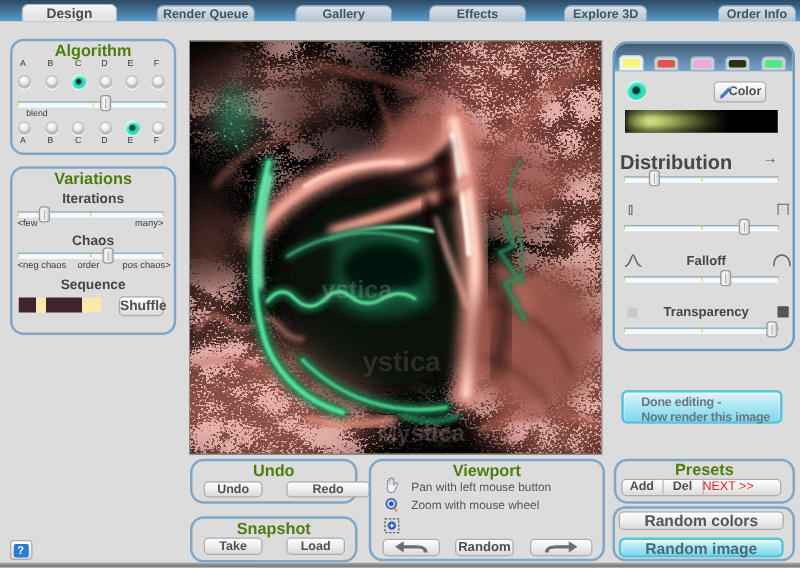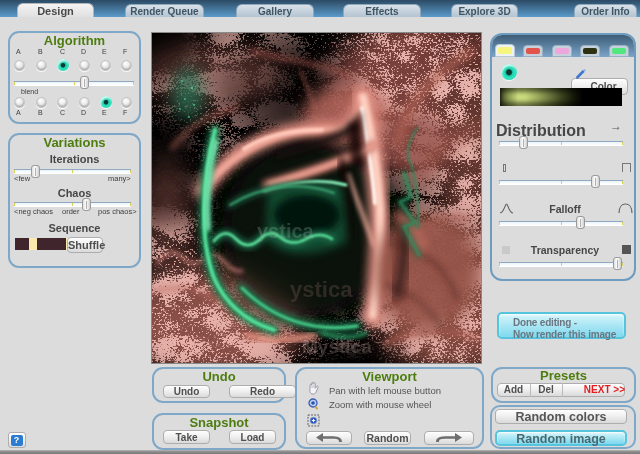--- a/index.html
+++ b/index.html
@@ -79,21 +79,21 @@
       <div class="tick" style="left:0"></div>
       <div class="tick" style="left:58px"></div>
       <div class="tick" style="right:0"></div>
     </div>
 <div class="hdl" style="left:82px;top:198px"></div>
 <div class="sm" style="left:14px;top:207px;font-size:7.5px">&lt;neg chaos</div>
 <div class="sm" style="left:62px;top:207px;font-size:7.5px">order</div>
 <div class="sm" style="left:98px;top:207px;font-size:7.5px">pos chaos&gt;</div>
 <div class="blbl" style="left:8px;top:222px;width:133px;text-align:center">Sequence</div>
 <div style="position:absolute;left:15px;top:238px;width:66px;height:12px;background:linear-gradient(90deg,#40252c 0,#40252c 14px,#fae9ad 14px,#fae9ad 22px,#40252c 22px,#40252c 51px,#fae9ad 51px,#fae9ad 66px)"></div>
-<div class="btn" style="left:67px;top:237px;width:36px;height:16px;font-size:11px;line-height:15px">Shuffle</div>
+<div class="btn" style="left:95px;top:237px;width:36px;height:16px;font-size:11px;line-height:15px">Shuffle</div>
 
 <div id="fract" style="position:absolute;left:152px;top:33px;width:329px;height:330px;background:#84cc16;outline:1px solid #8a8a8a"><svg width="329" height="330" viewBox="0 0 329 330">
 <defs>
 <filter id="gr" x="0" y="0" width="100%" height="100%">
   <feTurbulence type="fractalNoise" baseFrequency="0.45 0.55" numOctaves="3" seed="11" result="f"></feTurbulence>
   <feTurbulence type="turbulence" baseFrequency="0.02 0.03" numOctaves="2" seed="5" result="s"></feTurbulence>
   <feComposite in="f" in2="s" operator="arithmetic" k1="1.7" k2="0.3" k3="0.3" k4="-0.12" result="m"></feComposite>
   <feColorMatrix in="m" type="matrix" values="0 0 0 0 0.79  0 0 0 0 0.44  0 0 0 0 0.40  6.0 6.0 6.0 0 -0.45"></feColorMatrix>
 </filter>
 <filter id="b25" x="-60%" y="-60%" width="220%" height="220%">
@@ -235,21 +235,21 @@
 <div style="position:absolute;left:523px;top:45px;width:20px;height:12px;border-radius:4px 4px 0 0;background:#c5d2dd;border:1px solid #9ab0c0;box-sizing:border-box"></div>
 <div style="position:absolute;left:526px;top:48px;width:14px;height:6px;border-radius:2px;background:#e2544a"></div>
 <div style="position:absolute;left:551.5px;top:45px;width:20px;height:12px;border-radius:4px 4px 0 0;background:#c5d2dd;border:1px solid #9ab0c0;box-sizing:border-box"></div>
 <div style="position:absolute;left:554.5px;top:48px;width:14px;height:6px;border-radius:2px;background:#efa6dd"></div>
 <div style="position:absolute;left:580px;top:45px;width:20px;height:12px;border-radius:4px 4px 0 0;background:#c5d2dd;border:1px solid #9ab0c0;box-sizing:border-box"></div>
 <div style="position:absolute;left:583px;top:48px;width:14px;height:6px;border-radius:2px;background:#2c3210"></div>
 <div style="position:absolute;left:608.5px;top:45px;width:20px;height:12px;border-radius:4px 4px 0 0;background:#c5d2dd;border:1px solid #9ab0c0;box-sizing:border-box"></div>
 <div style="position:absolute;left:611.5px;top:48px;width:14px;height:6px;border-radius:2px;background:#52e87e"></div>
 
 <div class="radsel" style="left:501px;top:64px;width:16px;height:16px"></div>
-<div class="btn" style="left:571px;top:78px;width:57px;height:17px;font-size:10px;line-height:16px;padding-left:8px">Color</div>
+<div class="btn" style="left:571px;top:65px;width:42px;height:17px;font-size:10px;line-height:16px;padding-left:8px">Color</div>
 <svg style="position:absolute;left:575px;top:68px" width="12" height="12" viewBox="0 0 12 12">
       <path d="M1.5 10.5 l1.8-.5 6-6.2 -1.6-1.5 -6 6.2z" fill="#3a7ad8" stroke="#2a5ab0" stroke-width=".5"></path>
       <path d="M8.2 2.0 l1.2-1.1 1.6 1.5 -1.2 1.1z" fill="#8ab0e8"></path>
     </svg>
 
 <div style="position:absolute;left:500px;top:88px;width:122px;height:18px;background:linear-gradient(90deg,#3c4220 0%,#8a9a50 7%,#cdde7f 15%,#c8d87a 21%,#a0b05e 30%,#6e7c40 40%,#3e4620 50%,#161a0a 60%,#000 68%,#000 100%);box-shadow:inset 0 4px 4px rgba(0,0,0,.5),inset 0 -4px 4px rgba(0,0,0,.5)"></div>
 
 <div class="blbl" style="left:496px;top:122px;width:138px;text-align:left;font-size:16px">Distribution</div>
 <div style="position:absolute;left:502px;top:119px;font-size:12px;color:#555">←</div>
 <div style="position:absolute;left:610px;top:119px;font-size:12px;color:#555">→</div>
@@ -331,21 +331,21 @@
 <div class="btn" style="left:424px;top:431px;width:50px;height:14px"></div>
 <svg style="position:absolute;left:435px;top:433px" width="28" height="10" viewBox="0 0 28 10">
       <path d="M1 9 C1 4 6 3.2 12 3.2 L20 3.2 L20 0 L27 4.4 L20 9 L20 5.8 L12 5.8 C5 5.8 4 6.5 4 9 Z" fill="#6e6e6e"></path>
     </svg>
 
 <div class="box" style="left:491px;top:367px;width:145px;height:36px"></div>
 <div class="btitle" style="left:491px;top:368px;width:145px">Presets</div>
 <div class="btn" style="left:497px;top:383px;width:128px;height:14px"></div>
 <div style="position:absolute;left:497px;top:383px;width:33px;height:14px;border-right:1px solid #bbb;font-size:10px;font-weight:bold;color:#4f4f4f;text-align:center;line-height:13px">Add</div>
 <div style="position:absolute;left:530px;top:383px;width:32px;height:14px;border-right:1px solid #bbb;font-size:10px;font-weight:bold;color:#4f4f4f;text-align:center;line-height:13px">Del</div>
-<div style="position:absolute;left:562px;top:383px;width:63px;height:14px;font-size:10px;font-weight:bold;color:#e02020;text-align:right;line-height:13px">NEXT &gt;&gt;</div>
+<div style="position:absolute;left:562px;top:383px;width:63px;height:14px;font-size:10px;font-weight:normal;color:#e02020;text-align:left;line-height:13px">NEXT &gt;&gt;</div>
 
 <div class="box" style="left:490px;top:405px;width:146px;height:44px;border-radius:10px"></div>
 <div class="btn" style="left:495px;top:409px;width:132px;height:15px;font-size:12.5px;line-height:14px;color:#555">Random colors</div>
 <div class="cyanbtn" style="left:495px;top:430px;width:132px;height:16px;font-size:12.5px;line-height:14px;color:#4a6a72;font-weight:bold;text-align:center">Random image</div>
 
 <div class="btn" style="left:8px;top:432px;width:18px;height:16px;border-radius:3px"></div>
 <div style="position:absolute;left:10.5px;top:434.5px;width:12px;height:11.5px;background:#2a7cd0;border-radius:2px;color:#fff;font-weight:bold;font-size:9px;text-align:center;line-height:11px">?</div>
 
 <div style="position:absolute;left:0;top:450px;width:640px;height:4px;background:linear-gradient(#b8b8b8,#8e8e8e 40%,#787878)"></div>
 </div>

